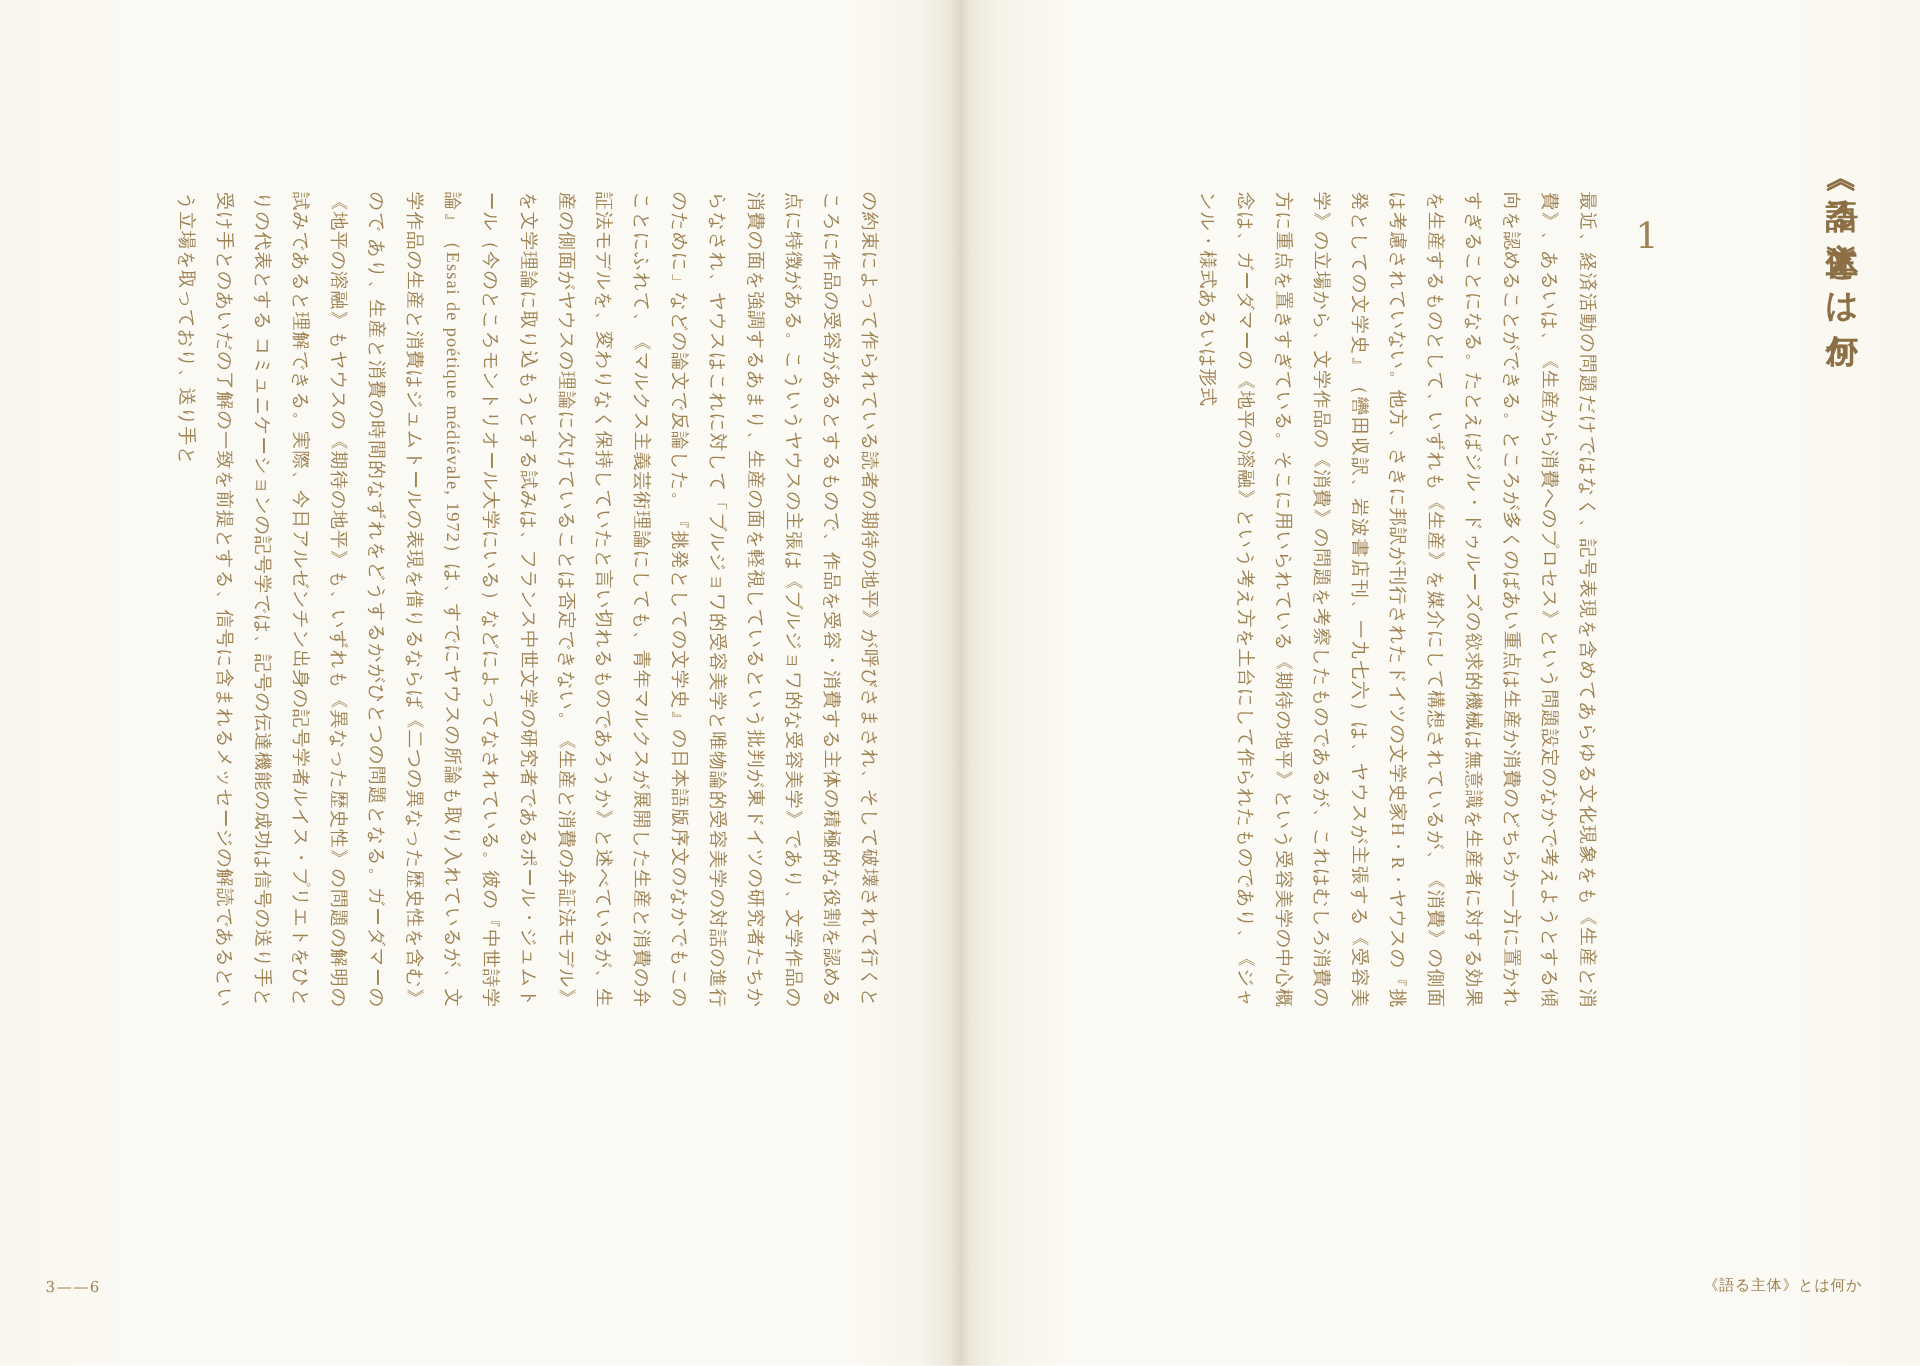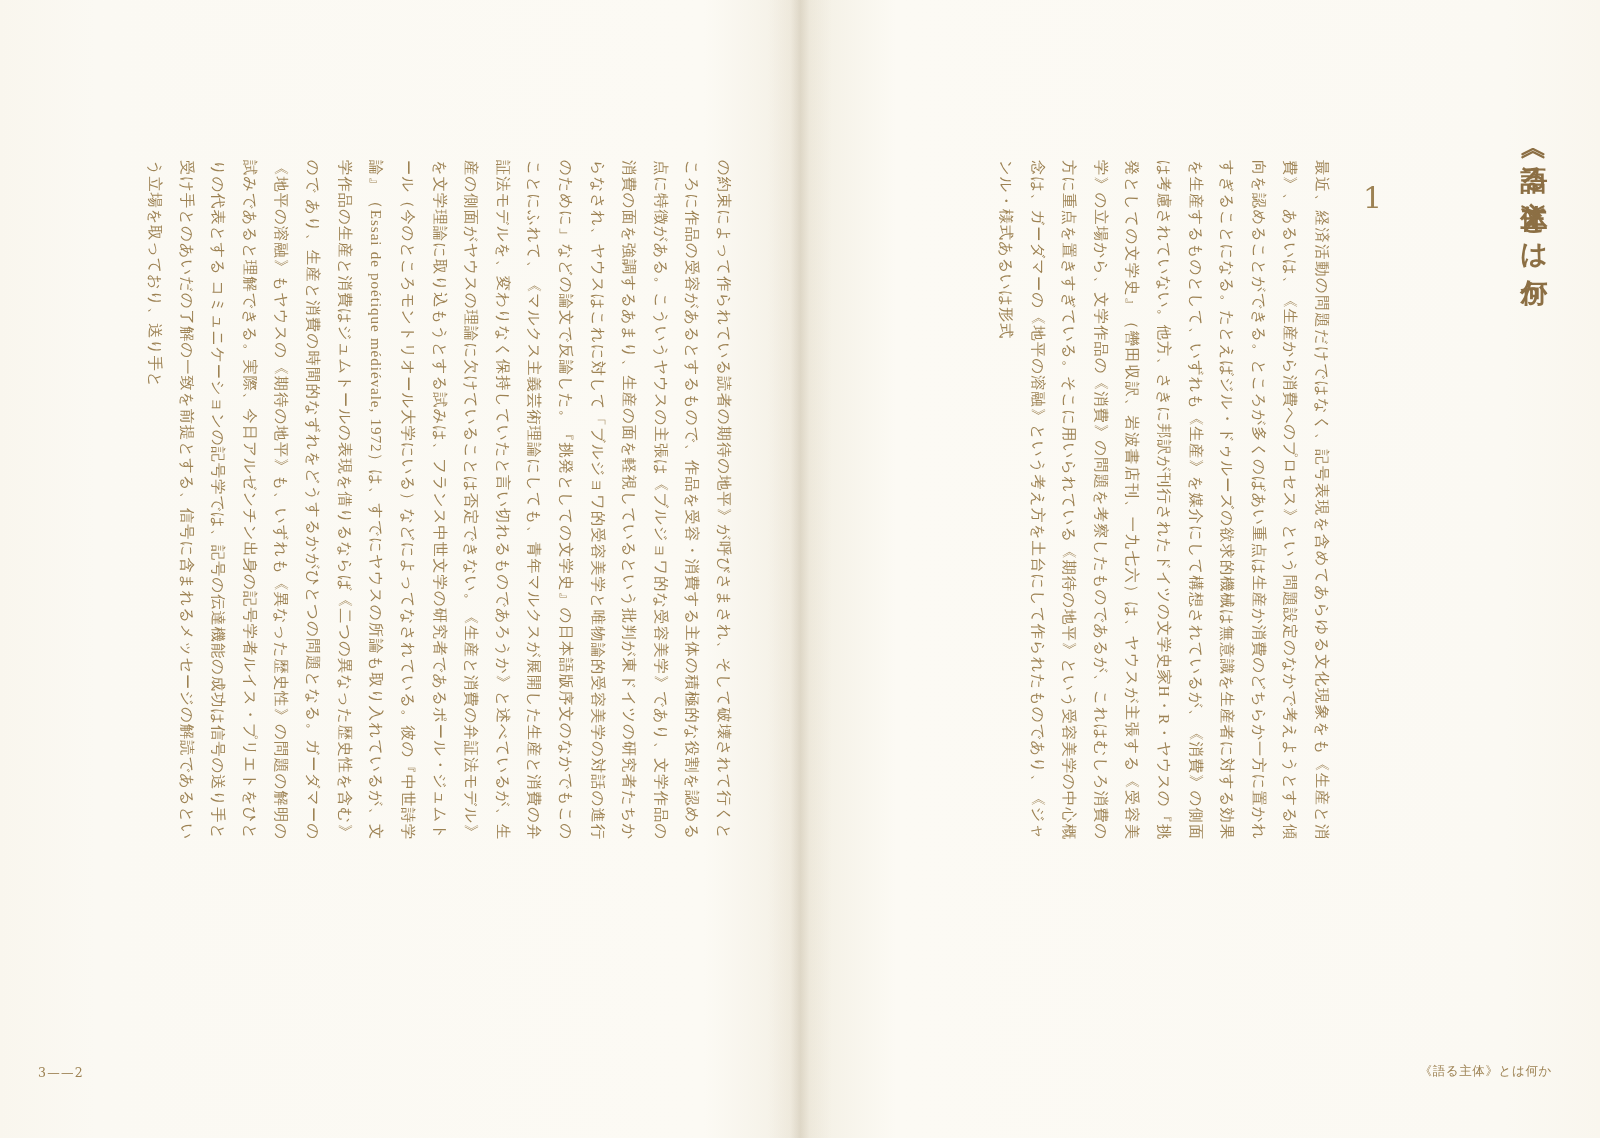--- a/index.html
+++ b/index.html
@@ -130,21 +130,21 @@
     -webkit-text-orientation: sideways;
   }
 </style>
 </head>
 <body>
 
 <div class="spread">
 
   <div class="page left">
     <div class="textblock body latin">の約束によって作られている読者の期待の地平》が呼びさまされ、そして破壊されて行くところに作品の受容があるとするもので、作品を受容・消費する主体の積極的な役割を認める点に特徴がある。こういうヤウスの主張は《ブルジョワ的な受容美学》であり、文学作品の消費の面を強調するあまり、生産の面を軽視しているという批判が東ドイツの研究者たちからなされ、ヤウスはこれに対して「ブルジョワ的受容美学と唯物論的受容美学の対話の進行のために」などの論文で反論した。『挑発としての文学史』の日本語版序文のなかでもこのことにふれて、《マルクス主義芸術理論にしても、青年マルクスが展開した生産と消費の弁証法モデルを、変わりなく保持していたと言い切れるものであろうか》と述べているが、生産の側面がヤウスの理論に欠けていることは否定できない。《生産と消費の弁証法モデル》を文学理論に取り込もうとする試みは、フランス中世文学の研究者であるポール・ジュムトール（今のところモントリオール大学にいる）などによってなされている。彼の『中世詩学論』（Essai de poétique médiévale, 1972）は、すでにヤウスの所論も取り入れているが、文学作品の生産と消費はジュムトールの表現を借りるならば《二つの異なった歴史性を含む》ので あり、生産と消費の時間的なずれをどうするかがひとつの問題となる。ガーダマーの《地平の溶融》もヤウスの《期待の地平》も、いずれも《異なった歴史性》の問題の解明の試みであると理解できる。実際、今日アルゼンチン出身の記号学者ルイス・プリエトをひとりの代表とする コミュニケーションの記号学では、記号の伝達機能の成功は信号の送り手と受け手とのあいだの了解の一致を前提とする、信号に含まれるメッセージの解読であるという立場を取っており、送り手と</div>
-    <div class="folio">3——2</div>
+    <div class="folio">3——6</div>
   </div>
 
   <div class="page right">
     <div class="chapter-title">《語る主体》とは何か</div>
     <div class="section-number">1</div>
     <div class="textblock body latin">最近、経済活動の問題だけではなく、記号表現を含めてあらゆる文化現象をも《生産と消費》、あるいは、《生産から消費へのプロセス》という問題設定のなかで考えようとする傾向を認めることができる。ところが多くのばあい重点は生産か消費のどちらか一方に置かれすぎることになる。たとえばジル・ドゥルーズの欲求的機械は無意識を生産者に対する効果を生産するものとして、いずれも《生産》を媒介にして構想されているが、《消費》の側面は考慮されていない。他方、さきに邦訳が刊行されたドイツの文学史家H・R・ヤウスの『挑発としての文学史』（轡田収訳、岩波書店刊、一九七六）は、ヤウスが主張する《受容美学》の立場から、文学作品の《消費》の問題を考察したものであるが、これはむしろ消費の方に重点を置きすぎている。そこに用いられている《期待の地平》という受容美学の中心概念は、ガーダマーの《地平の溶融》という考え方を土台にして作られたものであり、《ジャンル・様式あるいは形式</div>
     <div class="running-head">《語る主体》とは何か</div>
   </div>
 
   <div class="gutter"></div>

